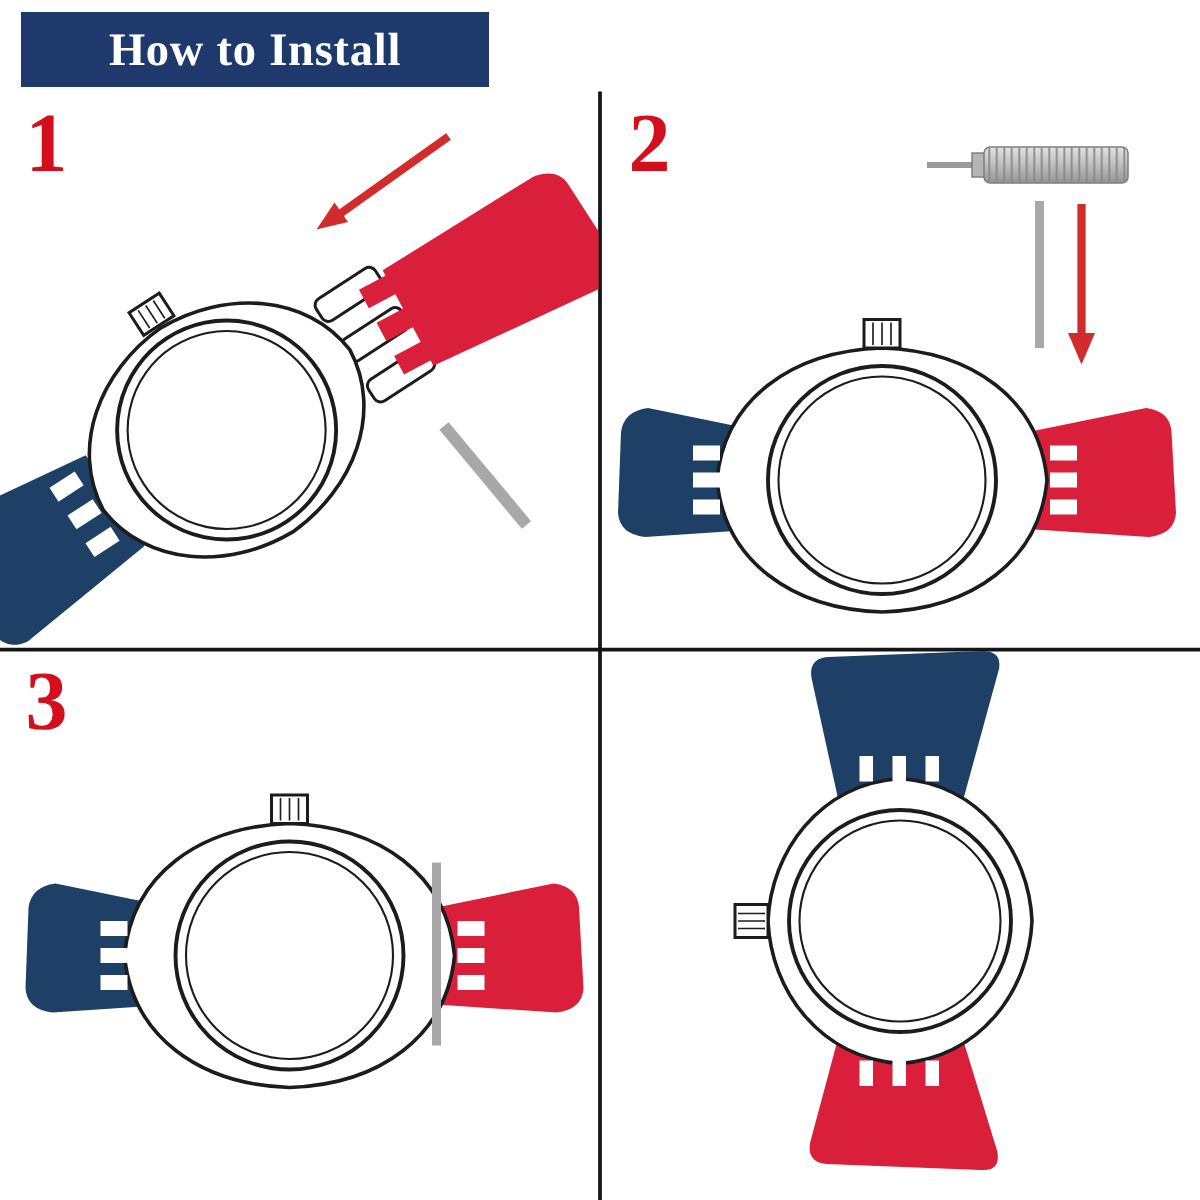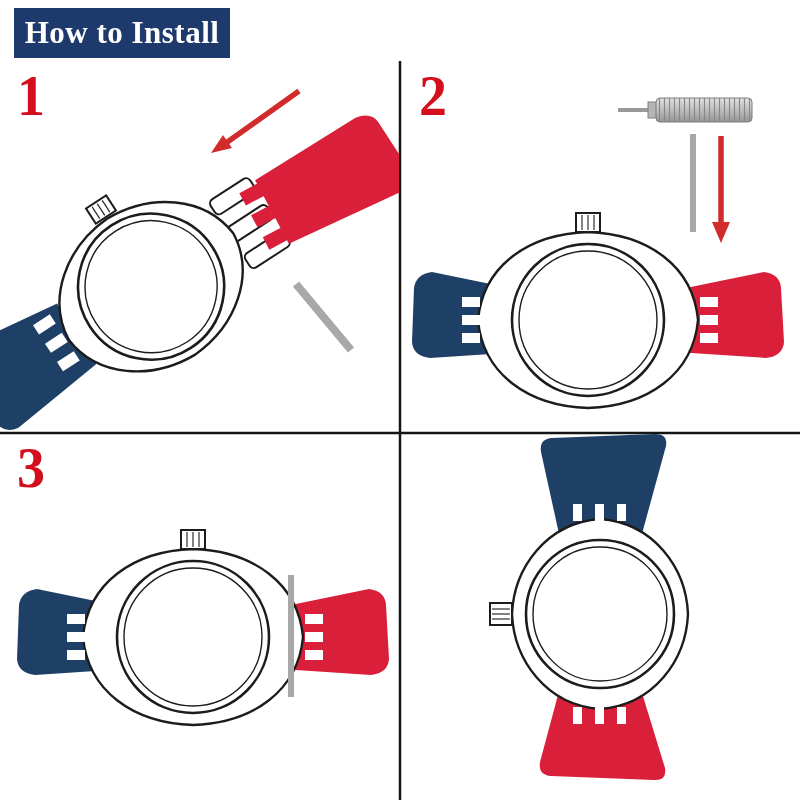--- a/index.html
+++ b/index.html
@@ -4,21 +4,21 @@
 <style>
   :root{
     --banner-bg:#1e3a6d; --banner-fg:#ffffff; --step-red:#d40f1d;
     --strap-blue:#1f4066; --strap-red:#d91f3a; --arrow-red:#d22b2b;
     --tool-gray:#a8a8a8; --ink:#1c1c1c; --bg:#ffffff;
   }
   html,body{margin:0;padding:0;}
   body{width:800px;height:800px;background:var(--bg);position:relative;overflow:hidden;
        font-family:"Liberation Serif",serif;}
   .art{position:absolute;left:0;top:0;width:800px;height:800px;}
-  .banner{position:absolute;left:14px;top:8px;width:216px;height:50px;background:var(--banner-bg);
+  .banner{position:absolute;left:14px;top:8px;width:312px;height:50px;background:var(--banner-bg);
           display:flex;align-items:center;justify-content:center;}
   .banner span{color:var(--banner-fg);font-size:31px;font-weight:bold;letter-spacing:.5px;}
   .step-num{position:absolute;color:var(--step-red);font-size:56px;font-weight:bold;line-height:1;}
   #n1{left:17px;top:68px;} #n2{left:419px;top:68px;} #n3{left:17px;top:440px;}
 
   .cs{fill:#fff;stroke:var(--ink);stroke-width:2;}
   .case{stroke-width:2.4;}
   .dial{stroke-width:2.6;}
   .dial-inner{fill:none;stroke-width:1.4;}
   .hatch{stroke:var(--ink);stroke-width:1.1;}

